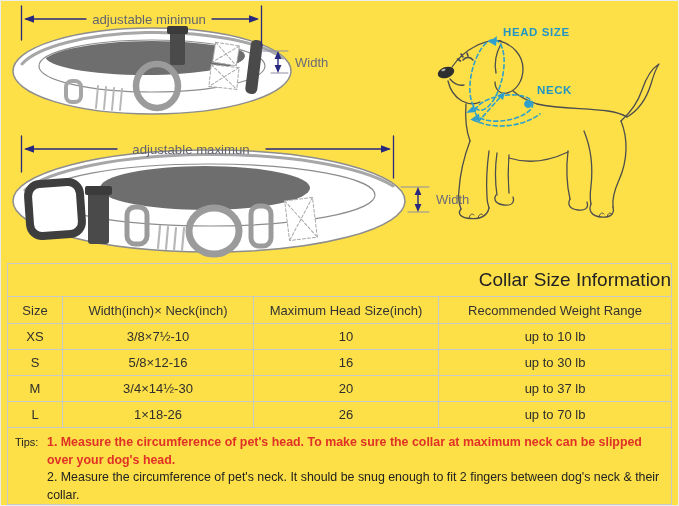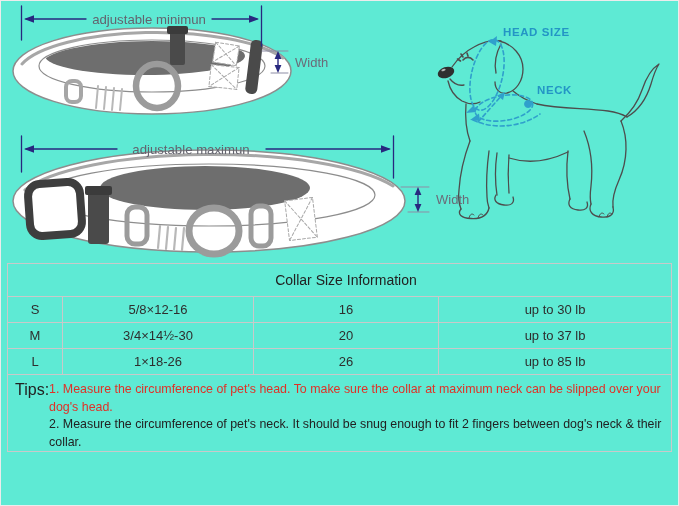--- a/index.html
+++ b/index.html
@@ -1,42 +1,42 @@
 <!DOCTYPE html>
 <html><head>
 <meta charset="utf-8">
 <style>
   html,body{margin:0;padding:0;background:#fff;}
   #canvas{
-    position:relative;width:679px;height:506px;background:#5eead4;
+    position:relative;width:679px;height:506px;background:#fde047;
     font-family:"Liberation Sans","DejaVu Sans",sans-serif;
     outline:1px solid #ececec;outline-offset:-1px;overflow:hidden;
   }
   #diagram-svg{position:absolute;left:0;top:0;}
   
   #size-table{
     position:absolute;left:7px;top:263px;width:664px;
     border-collapse:collapse;table-layout:fixed;
   }
   #size-table td{
     border:1px solid #c9c9c9;text-align:center;vertical-align:middle;
     color:#2e2e2e;font-size:13px;padding:0;
   }
   #size-table td.title-cell{
-    text-align:center;padding-left:13px;height:32px;font-size:14px;color:#222;
+    text-align:right;padding-left:13px;height:32px;font-size:19px;color:#222;
   }
   #size-table tr.hdr td{height:26px;color:#333;}
   #size-table tr.data td{height:25px;}
   #size-table td.tips-cell{
     text-align:left;vertical-align:top;height:46px;padding:6px 4px 0 7px;
   }
   .tips-wrap{display:flex;align-items:flex-start;}
-  .tips-label{flex:0 0 32px;font-size:16px;color:#222;line-height:17.5px;}
+  .tips-label{flex:0 0 32px;font-size:11px;color:#222;line-height:17.5px;}
   .tips-lines{flex:1;font-size:12.4px;line-height:17.5px;}
-  .tip-red{color:#e03127;}
+  .tip-red{color:#e03127;font-weight:bold;}
   .tip-black{color:#222;}
   
   .dim-label{font-size:13.2px;fill:#63636e;}
   .width-label{font-size:13px;fill:#6b6b78;}
   .dog-label{font-size:11.5px;font-weight:bold;fill:#2395c5;letter-spacing:.6px;}
 </style>
 </head>
 <body>
 
 <div id="canvas">
@@ -231,37 +231,49 @@
     <colgroup>
         <col style="width:55px">
         <col style="width:191px">
         <col style="width:185px">
         <col style="width:233px">
       </colgroup>
     <tbody>
         <tr>
       <td class="title-cell" colspan="4">Collar Size Information</td>
     </tr>
+    <tr class="hdr">
+      <td>Size</td>
+      <td>Width(inch)× Neck(inch)</td>
+      <td>Maximum Head Size(inch)</td>
+      <td>Recommended Weight Range</td>
+    </tr>
+    <tr class="data">
+      <td>XS</td>
+      <td>3/8×7½-10</td>
+      <td>10</td>
+      <td>up to 10 lb</td>
+    </tr>
     <tr class="data">
       <td>S</td>
       <td>5/8×12-16</td>
       <td>16</td>
       <td>up to 30 lb</td>
     </tr>
     <tr class="data">
       <td>M</td>
       <td>3/4×14½-30</td>
       <td>20</td>
       <td>up to 37 lb</td>
     </tr>
     <tr class="data">
       <td>L</td>
       <td>1×18-26</td>
       <td>26</td>
-      <td>up to 85 lb</td>
+      <td>up to 70 lb</td>
     </tr>
     <tr>
       <td class="tips-cell" colspan="4">
         <div class="tips-wrap">
           <div class="tips-label">Tips:</div>
           <div class="tips-lines">
             <div class="tip-red">1. Measure the circumference of pet's head.  To make sure the collar at maximum neck can be slipped over your dog's head.</div>
             <div class="tip-black">2. Measure the circumference of pet's neck. It should be snug enough to fit 2 fingers between dog's neck &amp; their collar.</div>
           </div>
         </div>

